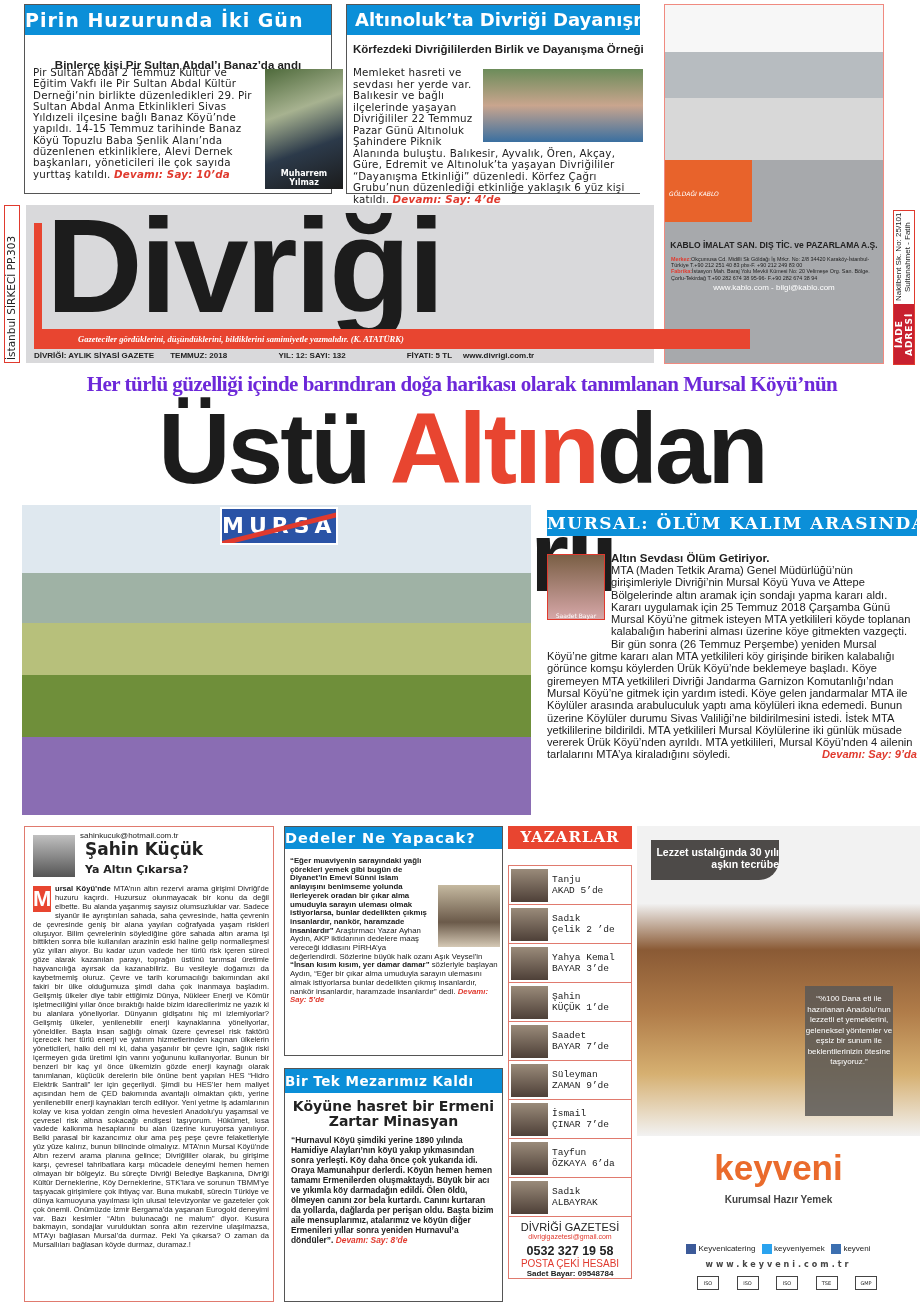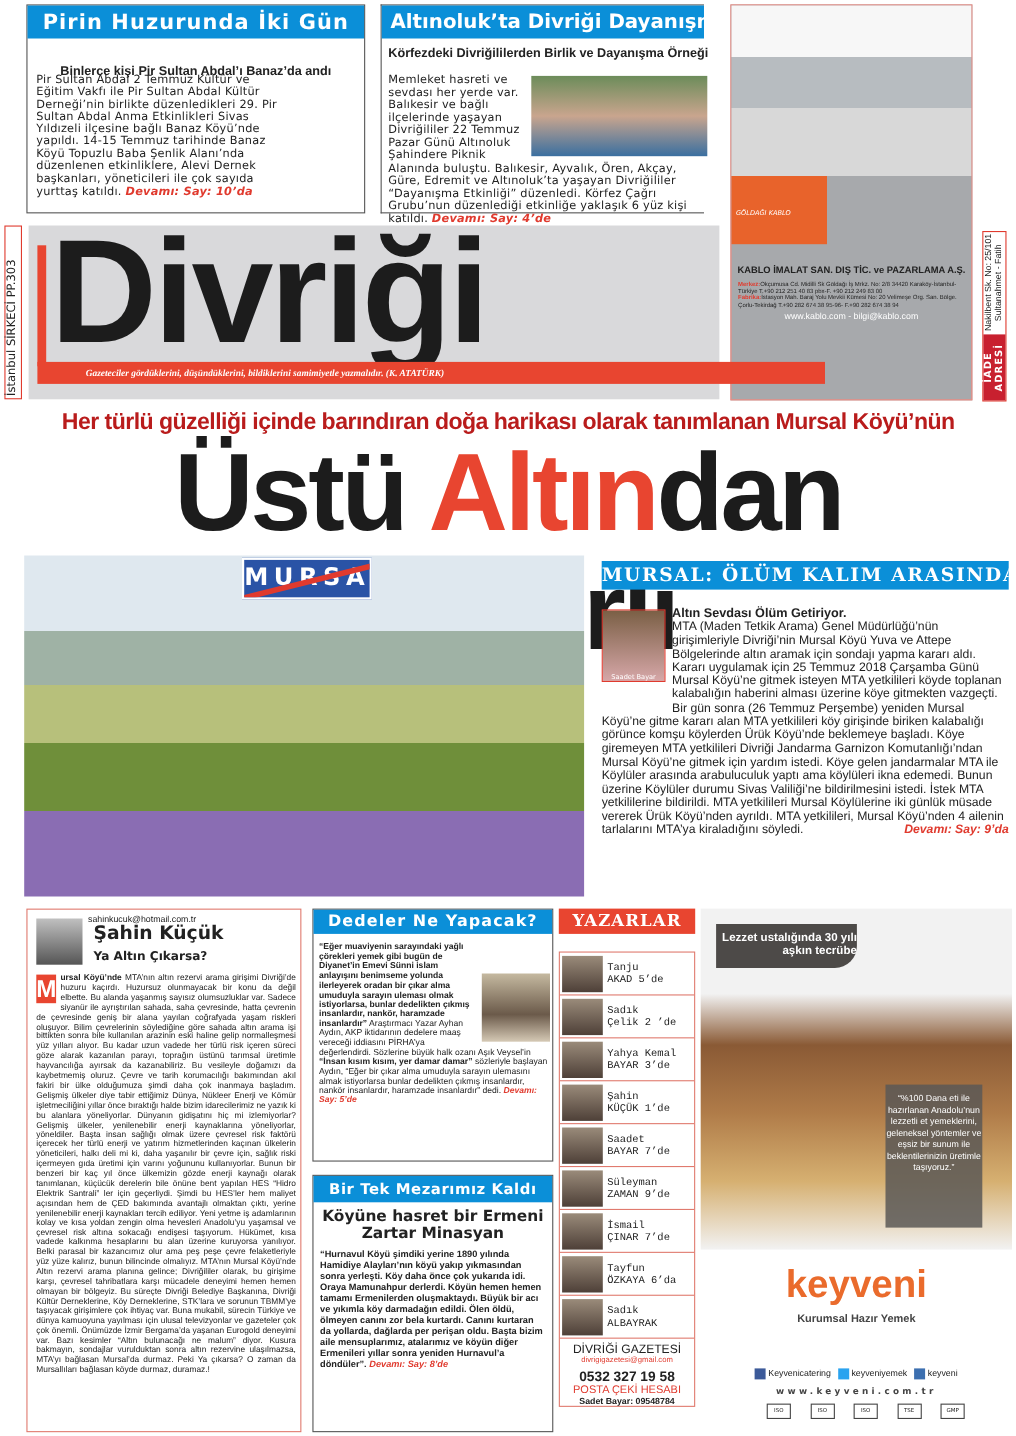--- a/index.html
+++ b/index.html
@@ -1,18 +1,18 @@
 <!DOCTYPE html>
 <html><head>
 <meta charset="utf-8">
 <style>
 *{box-sizing:border-box;margin:0;padding:0}
 body{width:924px;height:1305px;background:#fff;position:relative;overflow:hidden;font-family:"DejaVu Sans",sans-serif;color:#222}
 .abs{position:absolute}
-.blue-hdr{background:#0b8fd8;color:#fff;font-family:"DejaVu Sans",sans-serif;font-weight:bold;text-align:center;white-space:nowrap;overflow:hidden}
+.blue-hdr{background:#0b8fd8;color:#fff;font-family:"DejaVu Sans",sans-serif;font-weight:bold;white-space:nowrap;overflow:hidden}
 .box{border:1.5px solid #555}
 .devam{color:#e03a2e;font-style:italic;font-weight:bold}
 
 #s1{left:24px;top:4px;width:308px;height:190px}
 #s1 .blue-hdr{height:30px;font-size:19px;line-height:30px;letter-spacing:1px}
 #s1 .sub{font-size:11.5px;font-weight:bold;text-align:center;margin-top:24px;font-family:"Liberation Sans",sans-serif}
 #s1 .body{position:absolute;left:8px;top:62px;width:225px;font-size:10.3px;line-height:11.3px;font-family:"DejaVu Sans",sans-serif;letter-spacing:.2px}
 #s1 .ph{position:absolute;left:240px;top:64px;width:78px;height:120px;background:linear-gradient(160deg,#4e6a3b,#a7b290 35%,#2c3a4a 65%,#1b1b1b)}
 #s1 .cap{position:absolute;bottom:2px;left:0;right:0;text-align:center;color:#fff;font-size:8px;font-weight:bold}
 #s2{left:346px;top:4px;width:294px;height:190px;border-right:none}
@@ -38,21 +38,21 @@
 
 #side{left:4px;top:205px;width:16px;height:158px;border:1.5px solid #e03a2e}
 #side span{display:block;writing-mode:vertical-rl;transform:rotate(180deg);font-size:10.5px;line-height:13px;white-space:nowrap;text-align:left;height:100%;padding-top:2px}
 #mast{left:26px;top:205px;width:628px;height:158px;background:#d9d9db}
 #mast .bar{position:absolute;left:8px;top:18px;width:8px;height:110px;background:#e84530}
 #mast .logo{position:absolute;left:20px;top:-14px;font-family:"Liberation Sans",sans-serif;font-weight:bold;font-size:134px;letter-spacing:-3px;color:#1c1c1c;line-height:150px}
 #mast .slog{position:absolute;left:8px;top:124px;width:716px;height:20px;background:#e84530;color:#fff;font-style:italic;font-weight:bold;font-size:8.5px;line-height:20px;padding-left:44px;font-family:"Liberation Serif",serif}
 #mast .info{position:absolute;left:8px;top:146px;width:620px;font-size:8px;font-weight:bold;white-space:nowrap;font-family:"Liberation Sans",sans-serif}
 #mast .info span{display:inline-block}
 
-#kicker{left:0;top:372px;width:924px;text-align:center;font-family:Liberation Sans, sans-serif;font-weight:bold;font-size:21px;letter-spacing:-.5px;color:#b91c1c}
+#kicker{left:0;top:372px;width:924px;text-align:center;font-family:Liberation Serif, serif;font-weight:bold;font-size:21px;letter-spacing:-.5px;color:#6d28d9}
 #head{left:0;top:394px;width:924px;text-align:center;font-family:"Liberation Sans",sans-serif;font-weight:bold;font-size:100px;line-height:108px;letter-spacing:-3px;color:#1c1c1c}
 
 #mainph{left:22px;top:505px;width:509px;height:310px;background:linear-gradient(180deg,#dfe8ef 0 22%,#9fb2a5 22% 38%,#b7c07b 38% 55%,#6f8f3a 55% 75%,#8a6db3 75% 100%)}
 #mainph .sign{position:absolute;left:198px;top:2px;width:118px;height:38px;background:#2a53a6;border:2px solid #fff;color:#fff;font-size:22px;font-weight:bold;letter-spacing:5px;text-align:center;line-height:34px;overflow:hidden}
 #mainph .sign:after{content:"";position:absolute;left:-10px;top:17px;width:140px;height:5px;background:#e03a2e;transform:rotate(-14deg)}
 
 #ms{left:547px;top:510px;width:370px;height:300px}
 #ms .blue-hdr{height:26px;font-size:17px;line-height:26px;letter-spacing:1.5px;font-family:"DejaVu Serif",serif}
 #ms .ph{position:absolute;left:0;top:44px;width:58px;height:66px;border:1.5px solid #e03a2e;background:linear-gradient(180deg,#7a5f45,#d6a7a8)}
 #ms .ph span{position:absolute;bottom:0;left:0;right:0;text-align:center;color:#fff;font-size:6px}
@@ -103,20 +103,23 @@
 #kv .certs{position:absolute;left:60px;top:450px;width:180px;display:flex;justify-content:space-between}
 #kv .certs span{width:22px;height:14px;border:1px solid #444;transform:rotate(0);font-size:5px;text-align:center;line-height:12px}
 </style>
 </head>
 <body>
 
 <div id="s1" class="abs box">
   <div class="blue-hdr">Pirin Huzurunda İki Gün</div>
   <div class="sub">Binlerce kişi Pir Sultan Abdal’ı Banaz’da andı</div>
   <div class="body"><span>Pir Sultan Abdal 2 Temmuz Kültür ve Eğitim Vakfı ile Pir Sultan Abdal Kültür Derneği’nin birlikte düzenledikleri 29. Pir Sultan Abdal Anma Etkinlikleri Sivas Yıldızeli ilçesine bağlı Banaz Köyü’nde yapıldı. 14-15 Temmuz tarihinde Banaz Köyü Topuzlu Baba Şenlik Alanı’nda düzenlenen etkinliklere, Alevi Dernek başkanları, yöneticileri ile çok sayıda yurttaş katıldı.</span> <span class="devam">Devamı: Say: 10’da</span></div>
+  <div class="ph">
+      <div class="cap">Muharrem Yılmaz</div>
+    </div>
 </div>
 
 <div id="s2" class="abs box">
   <div class="blue-hdr">Altınoluk’ta Divriği Dayanışması</div>
   <div class="sub">Körfezdeki Divriğililerden Birlik ve Dayanışma Örneği</div>
   <div class="ph"></div>
   <div class="body" style="padding-right:0"><span style="float:right;width:154px;height:74px"></span><span>Memleket hasreti ve sevdası her yerde var. Balıkesir ve bağlı ilçelerinde yaşayan Divriğililer 22 Temmuz Pazar Günü Altınoluk Şahindere Piknik Alanında buluştu. Balıkesir, Ayvalık, Ören, Akçay, Güre, Edremit ve Altınoluk’ta yaşayan Divriğililer “Dayanışma Etkinliği” düzenledi. Körfez Çağrı Grubu’nun düzenlediği etkinliğe yaklaşık 6 yüz kişi katıldı.</span> <span class="devam">Devamı: Say: 4’de</span></div>
 </div>
 
 <div id="ad1" class="abs">
@@ -134,20 +137,27 @@
   <div class="lb">İADE ADRESİ</div>
 </div>
 
 <div id="side" class="abs">
     <span>İstanbul SİRKECİ PP.303</span>
   </div>
 <div id="mast" class="abs">
   <div class="bar"></div>
   <div class="logo">Divriği</div>
   <div class="slog">Gazeteciler gördüklerini, düşündüklerini, bildiklerini samimiyetle yazmalıdır. (K. ATATÜRK)</div>
+  <div class="info">
+    <span style="width:134px">DİVRİĞİ: AYLIK SİYASİ GAZETE</span>
+    <span style="width:106px">TEMMUZ: 2018</span>
+    <span style="width:126px">YIL: 12: SAYI: 132</span>
+    <span style="width:54px">FİYATI: 5 TL</span>
+    <span>www.divrigi.com.tr</span>
+  </div>
 </div>
 
 <div id="kicker" class="abs">Her türlü güzelliği içinde barındıran doğa harikası olarak tanımlanan Mursal Köyü’nün</div>
 <div id="head" class="abs"><span>Üstü </span><span style="color:#e84530">Altın</span><span>dan değerli</span></div>
 
 <div id="mainph" class="abs">
   <div class="sign">MURSAL</div>
 </div>
 
 <div id="ms" class="abs">
@@ -250,21 +260,21 @@
       <div class="p">0532 327 19 58</div>
       <div class="ph">POSTA ÇEKİ HESABI</div>
       <div class="sb">Sadet Bayar: 09548784</div>
     </div>
   </div>
 </div>
 
 <div id="kv" class="abs">
   <div class="img"></div>
   <div class="tag">Lezzet ustalığında 30 yılı aşkın tecrübe</div>
-  <div class="quote">“%100 Dana eti ile hazırlanan Anadolu’nun lezzetli et yemeklerini, geleneksel yöntemler ve eşsiz bir sunum ile beklentilerinizin üretimle taşıyoruz.”</div>
+  <div class="quote">“%100 Dana eti ile hazırlanan Anadolu’nun lezzetli et yemeklerini, geleneksel yöntemler ve eşsiz bir sunum ile beklentilerinizin ötesine taşıyoruz.”</div>
   <div class="brand">keyveni</div>
   <div class="brsub">Kurumsal Hazır Yemek</div>
   <div class="soc">
     <i></i><span>Keyvenicatering</span>&nbsp;&nbsp;
     <i style="background:#2aa3ef"></i><span>keyveniyemek</span>&nbsp;&nbsp;
     <i style="background:#3c6fb0"></i><span>keyveni</span>
   </div>
   <div class="url">www.keyveni.com.tr</div>
   <div class="certs">
     <span>ISO</span>

